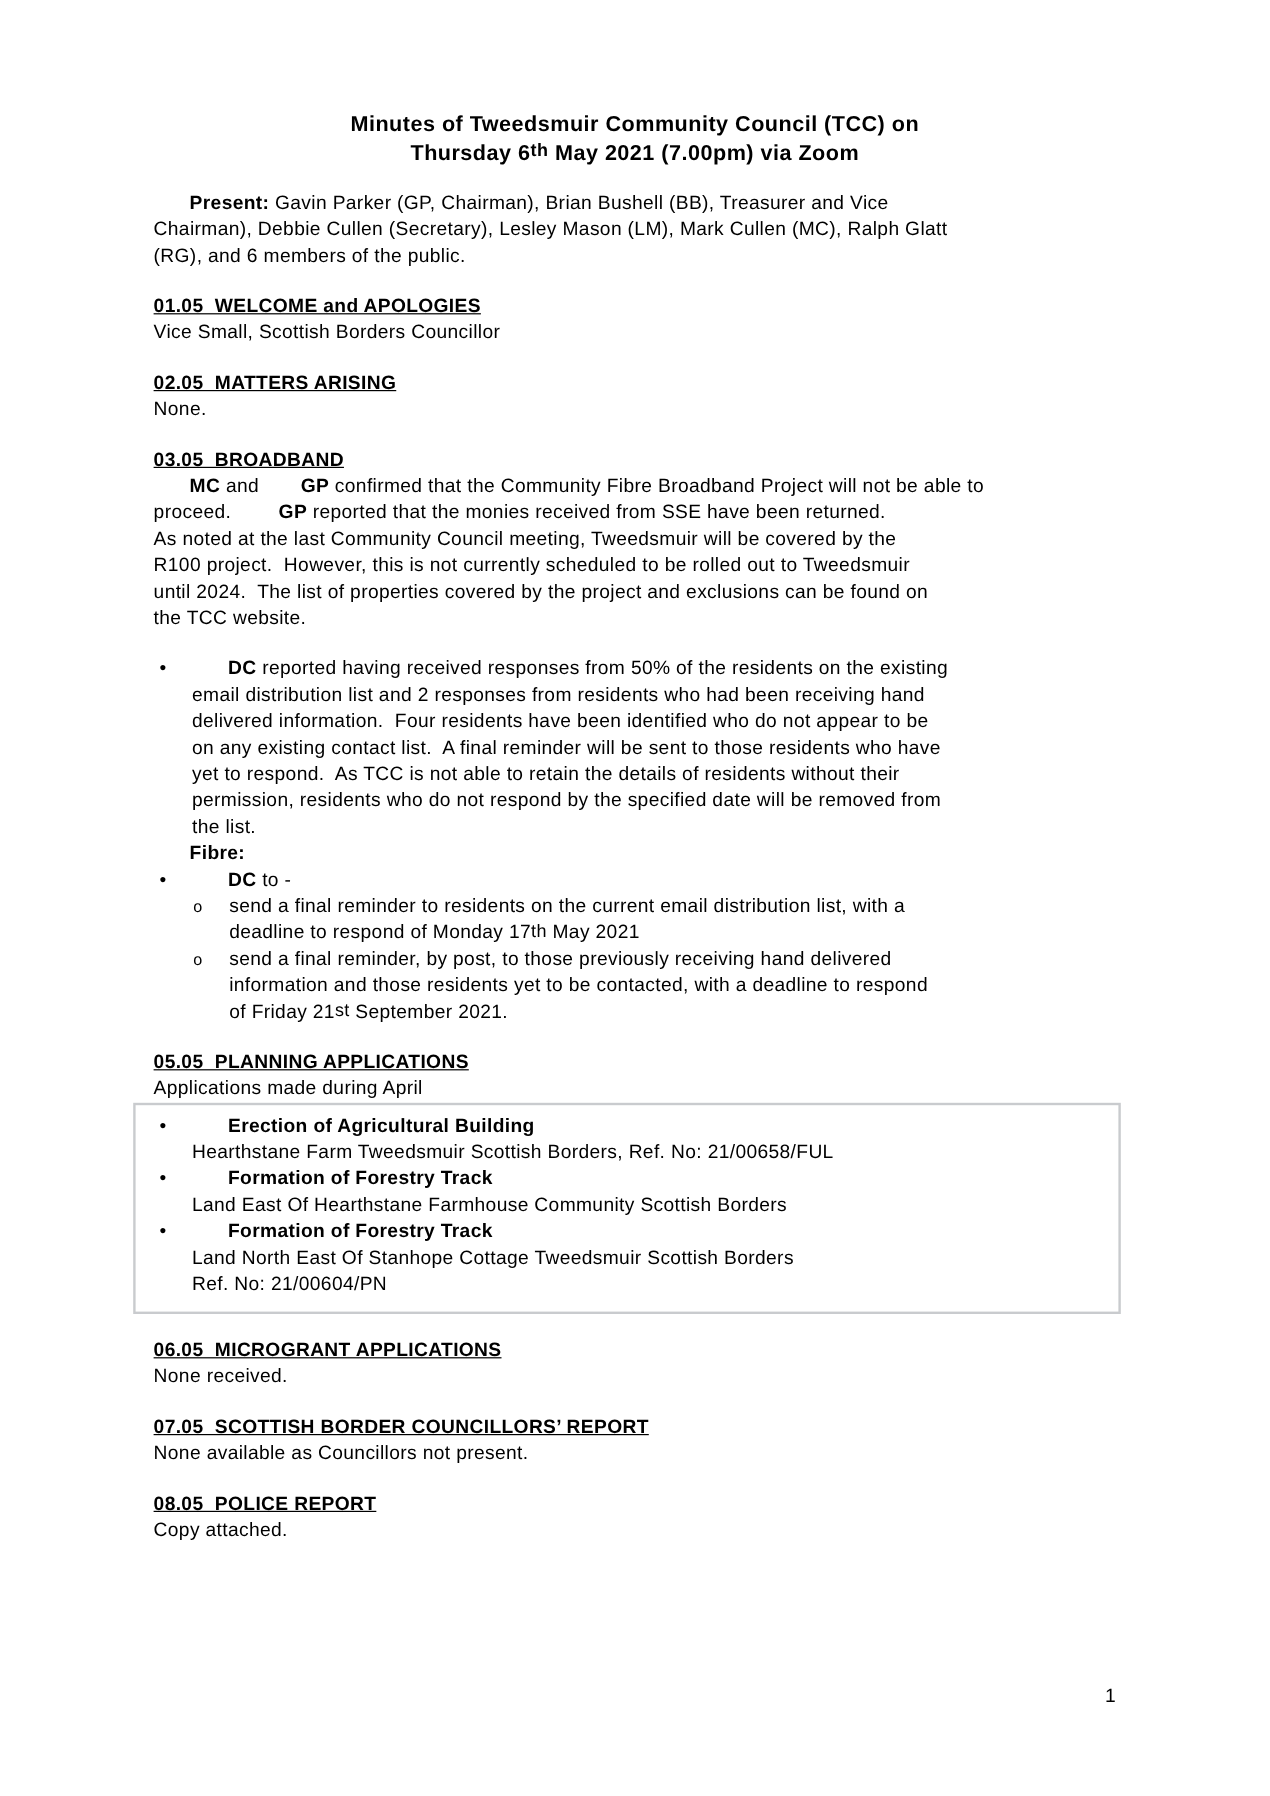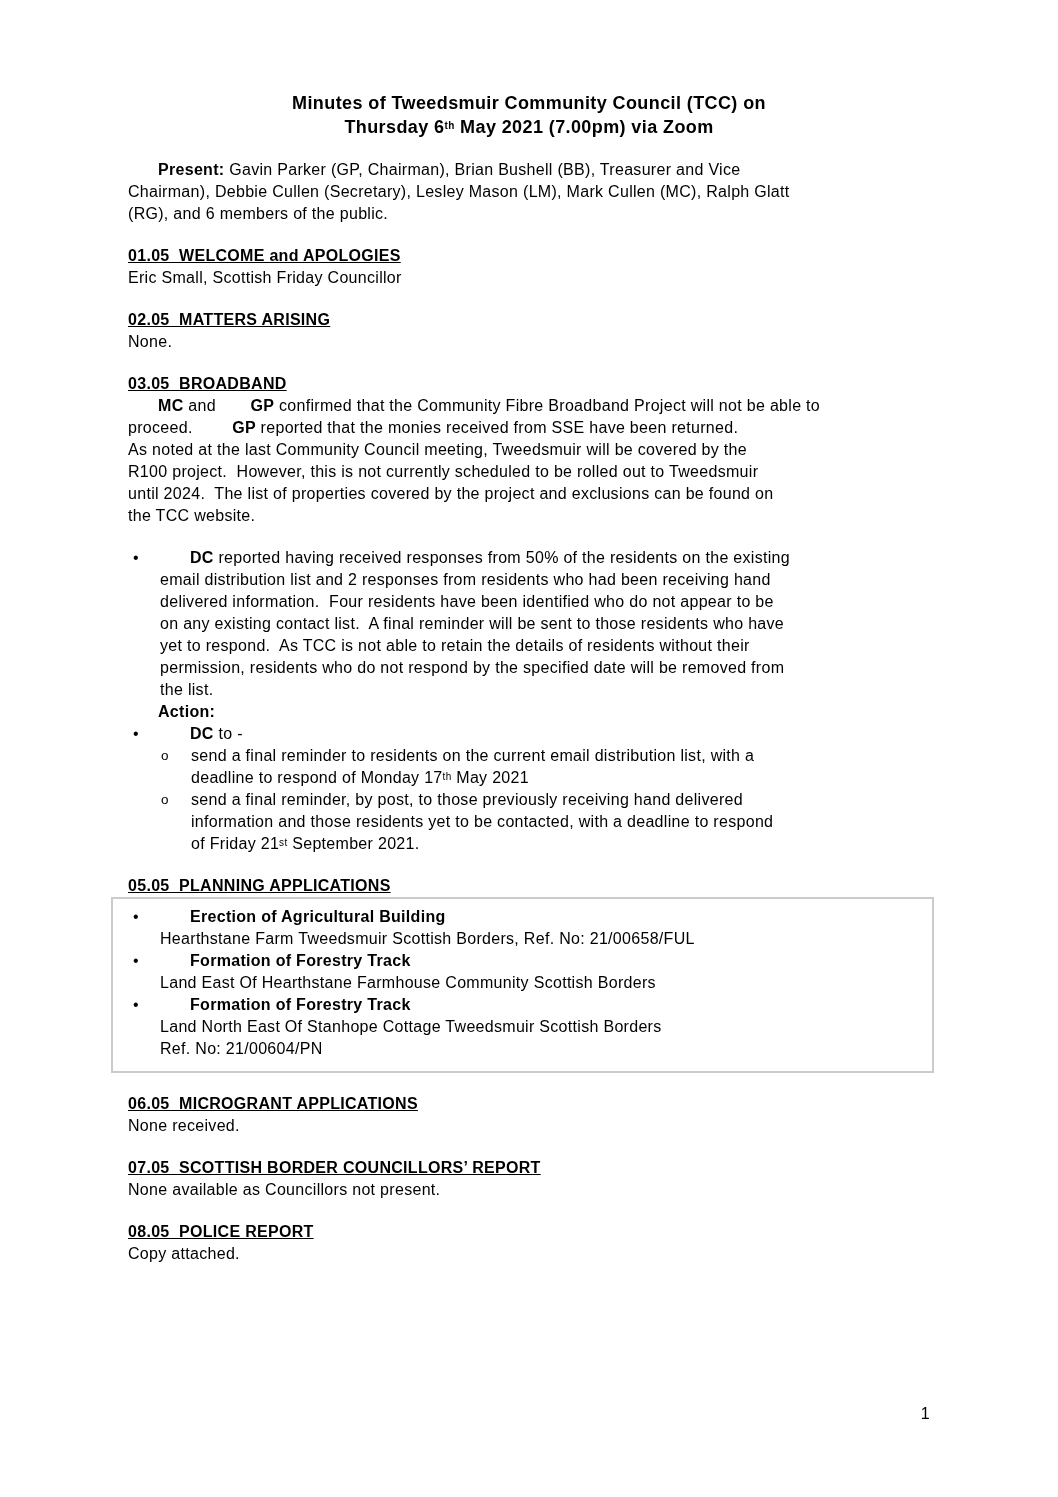--- a/index.html
+++ b/index.html
@@ -15,21 +15,21 @@
     overflow:hidden;
   }
   .title{
     text-align:center;font-weight:bold;
     font-size:18px;line-height:24px;letter-spacing:0.4px;
     white-space:pre-wrap;
   }
   .heading{font-weight:bold;white-space:pre-wrap;text-decoration:underline;}
   .para{white-space:pre-wrap;}
   .b{font-weight:bold;margin-left:30px;}
-  .sup{font-size:10px;vertical-align:top;position:relative;top:-1px;}
+  .sup{font-size:15px;vertical-align:top;position:relative;top:-1px;}
   .gap{height:20px;}
   .bullet{display:flex;white-space:pre-wrap;}
   .bullet>.marker{flex:none;width:32px;padding-left:5px;box-sizing:border-box;}
   .bullet>.bullet-body{flex:1;min-width:0;}
   .subbullet{display:flex;white-space:pre-wrap;padding-left:30px;}
   .subbullet>.marker{flex:none;width:33px;padding-left:3px;box-sizing:border-box;font-size:13.5px;}
   .subbullet>.bullet-body{flex:1;min-width:0;}
   .box{
     border:2px solid #c9cbce;
     margin-left:-17px;margin-right:-4px;
@@ -41,35 +41,36 @@
 </head>
 <body>
 
 <div class="page">
   <div id="doc-content">
       <div class="title"><span>Minutes of Tweedsmuir Community Council (TCC) on</span><br><span>Thursday 6</span><span class="sup">th</span><span> May 2021 (7.00pm) via Zoom</span></div>
       <div class="gap"></div>
       <div class="para"><span class="b">Present:</span><span> Gavin Parker (GP, Chairman), Brian Bushell (BB), Treasurer and Vice</span><br><span>Chairman), Debbie Cullen (Secretary), Lesley Mason (LM), Mark Cullen (MC), Ralph Glatt</span><br><span>(RG), and 6 members of the public.</span></div>
       <div class="gap"></div>
       <div class="heading">01.05  WELCOME and APOLOGIES</div>
-      <div class="para"><span>Eric Small, Scottish Friday Councillor</span></div>
+      <div class="para"><span>Vice Small, Scottish Borders Councillor</span></div>
       <div class="gap"></div>
       <div class="heading">02.05  MATTERS ARISING</div>
       <div class="para"><span>None.</span></div>
       <div class="gap"></div>
       <div class="heading">03.05  BROADBAND</div>
       <div class="para"><span class="b">MC</span><span> and </span><span class="b">GP</span><span> confirmed that the Community Fibre Broadband Project will not be able to</span><br><span>proceed.  </span><span class="b">GP</span><span> reported that the monies received from SSE have been returned.</span><br><span>As noted at the last Community Council meeting, Tweedsmuir will be covered by the</span><br><span>R100 project.  However, this is not currently scheduled to be rolled out to Tweedsmuir</span><br><span>until 2024.  The list of properties covered by the project and exclusions can be found on</span><br><span>the TCC website.</span></div>
       <div class="gap"></div>
       <div class="bullet"><span class="marker">•</span><div class="bullet-body"><span class="b">DC</span><span> reported having received responses from 50% of the residents on the existing</span><br><span>email distribution list and 2 responses from residents who had been receiving hand</span><br><span>delivered information.  Four residents have been identified who do not appear to be</span><br><span>on any existing contact list.  A final reminder will be sent to those residents who have</span><br><span>yet to respond.  As TCC is not able to retain the details of residents without their</span><br><span>permission, residents who do not respond by the specified date will be removed from</span><br><span>the list.</span></div></div>
-      <div class="para"><span class="b">Action:</span></div>
+      <div class="para"><span class="b">Fibre:</span></div>
       <div class="bullet"><span class="marker">•</span><div class="bullet-body"><span class="b">DC</span><span> to -</span></div></div>
       <div class="subbullet"><span class="marker">o</span><div class="bullet-body"><span>send a final reminder to residents on the current email distribution list, with a</span><br><span>deadline to respond of Monday 17</span><span class="sup">th</span><span> May 2021</span></div></div>
       <div class="subbullet"><span class="marker">o</span><div class="bullet-body"><span>send a final reminder, by post, to those previously receiving hand delivered</span><br><span>information and those residents yet to be contacted, with a deadline to respond</span><br><span>of Friday 21</span><span class="sup">st</span><span> September 2021.</span></div></div>
       <div class="gap"></div>
       <div class="heading">05.05  PLANNING APPLICATIONS</div>
+      <div class="para"><span>Applications made during April</span></div>
       <div class="box">
         <div class="bullet"><span class="marker">•</span><div class="bullet-body"><span class="b">Erection of Agricultural Building</span><br><span>Hearthstane Farm Tweedsmuir Scottish Borders, Ref. No: 21/00658/FUL</span></div></div>
         <div class="bullet"><span class="marker">•</span><div class="bullet-body"><span class="b">Formation of Forestry Track</span><br><span>Land East Of Hearthstane Farmhouse Community Scottish Borders</span></div></div>
         <div class="bullet"><span class="marker">•</span><div class="bullet-body"><span class="b">Formation of Forestry Track</span><br><span>Land North East Of Stanhope Cottage Tweedsmuir Scottish Borders</span><br><span>Ref. No: 21/00604/PN</span></div></div>
       </div>
       <div class="gap"></div>
       <div class="heading">06.05  MICROGRANT APPLICATIONS</div>
       <div class="para"><span>None received.</span></div>
       <div class="gap"></div>
       <div class="heading">07.05  SCOTTISH BORDER COUNCILLORS’ REPORT</div>

